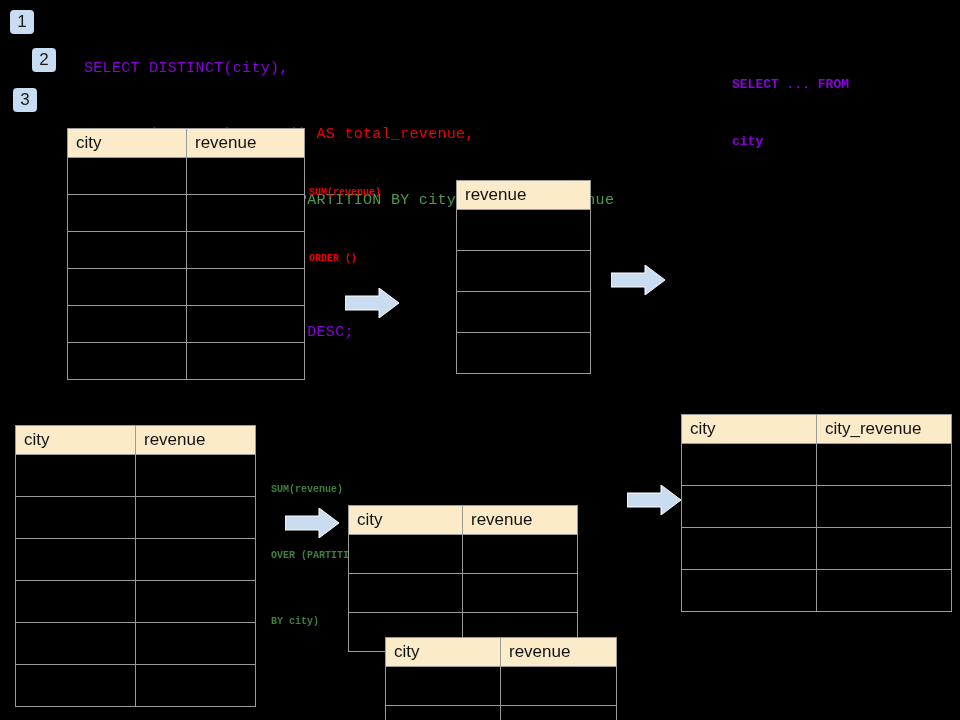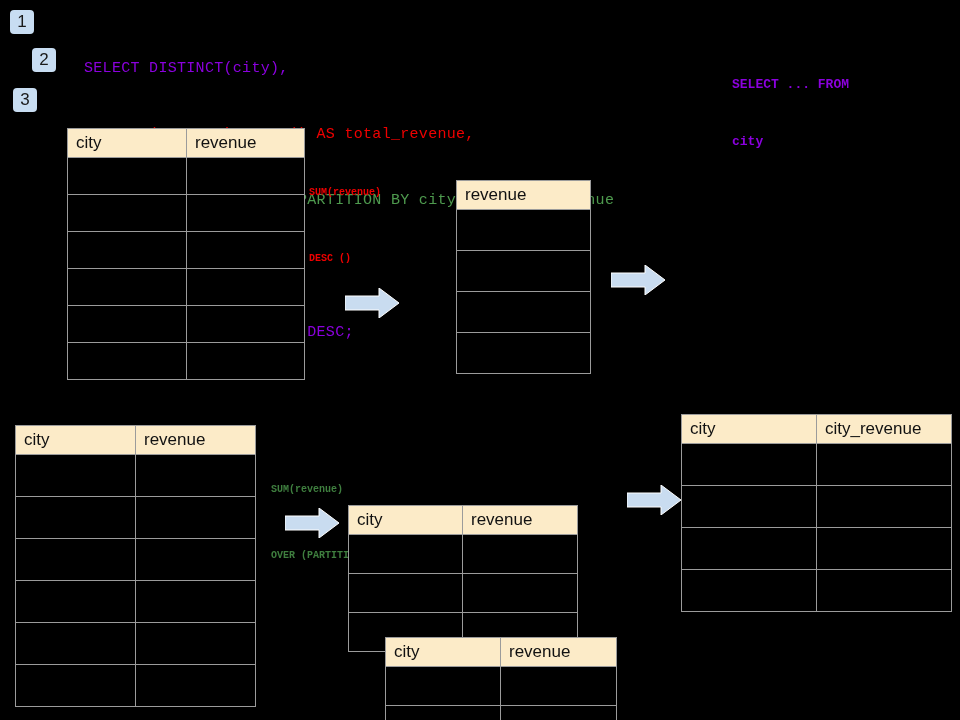--- a/index.html
+++ b/index.html
@@ -126,26 +126,27 @@
     <div>SELECT ... FROM</div>
     <div>city</div>
   </div>
 
   <div class="badge" style="left:10px;  top:10px;">1</div>
   <div class="badge" style="left:32px;  top:48px;">2</div>
   <div class="badge" style="left:13px;  top:88px;">3</div>
 
   <div class="annot red" style="left:309px; top:138px;">
     <div>SUM(revenue)</div>
-    <div>DESC ()</div>
+    <div>ORDER ()</div>
   </div>
 
   <div class="annot green" style="left:271px; top:435px;">
     <div>SUM(revenue)</div>
     <div>OVER (PARTITION</div>
+    <div>BY city)</div>
   </div>
 
   <table class="tbl" style="left:67px; top:128px; width:237px;">
     <colgroup>
         <col style="width:119px">
         <col style="width:118px">
       </colgroup>
     <thead>
       <tr>
         <th>city</th>

